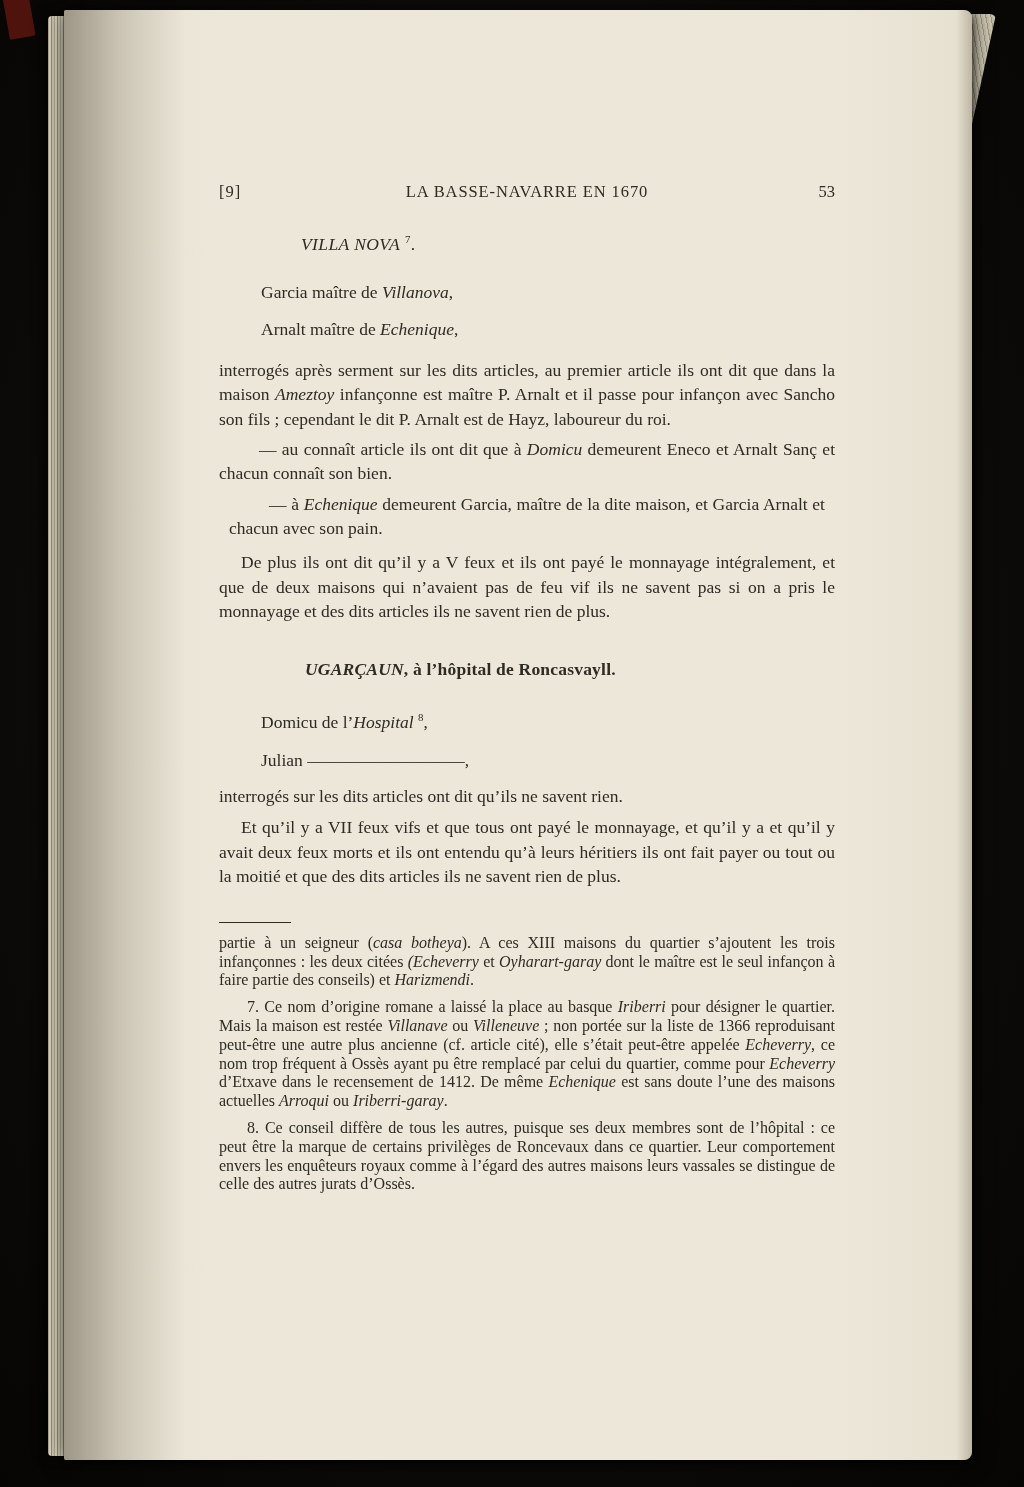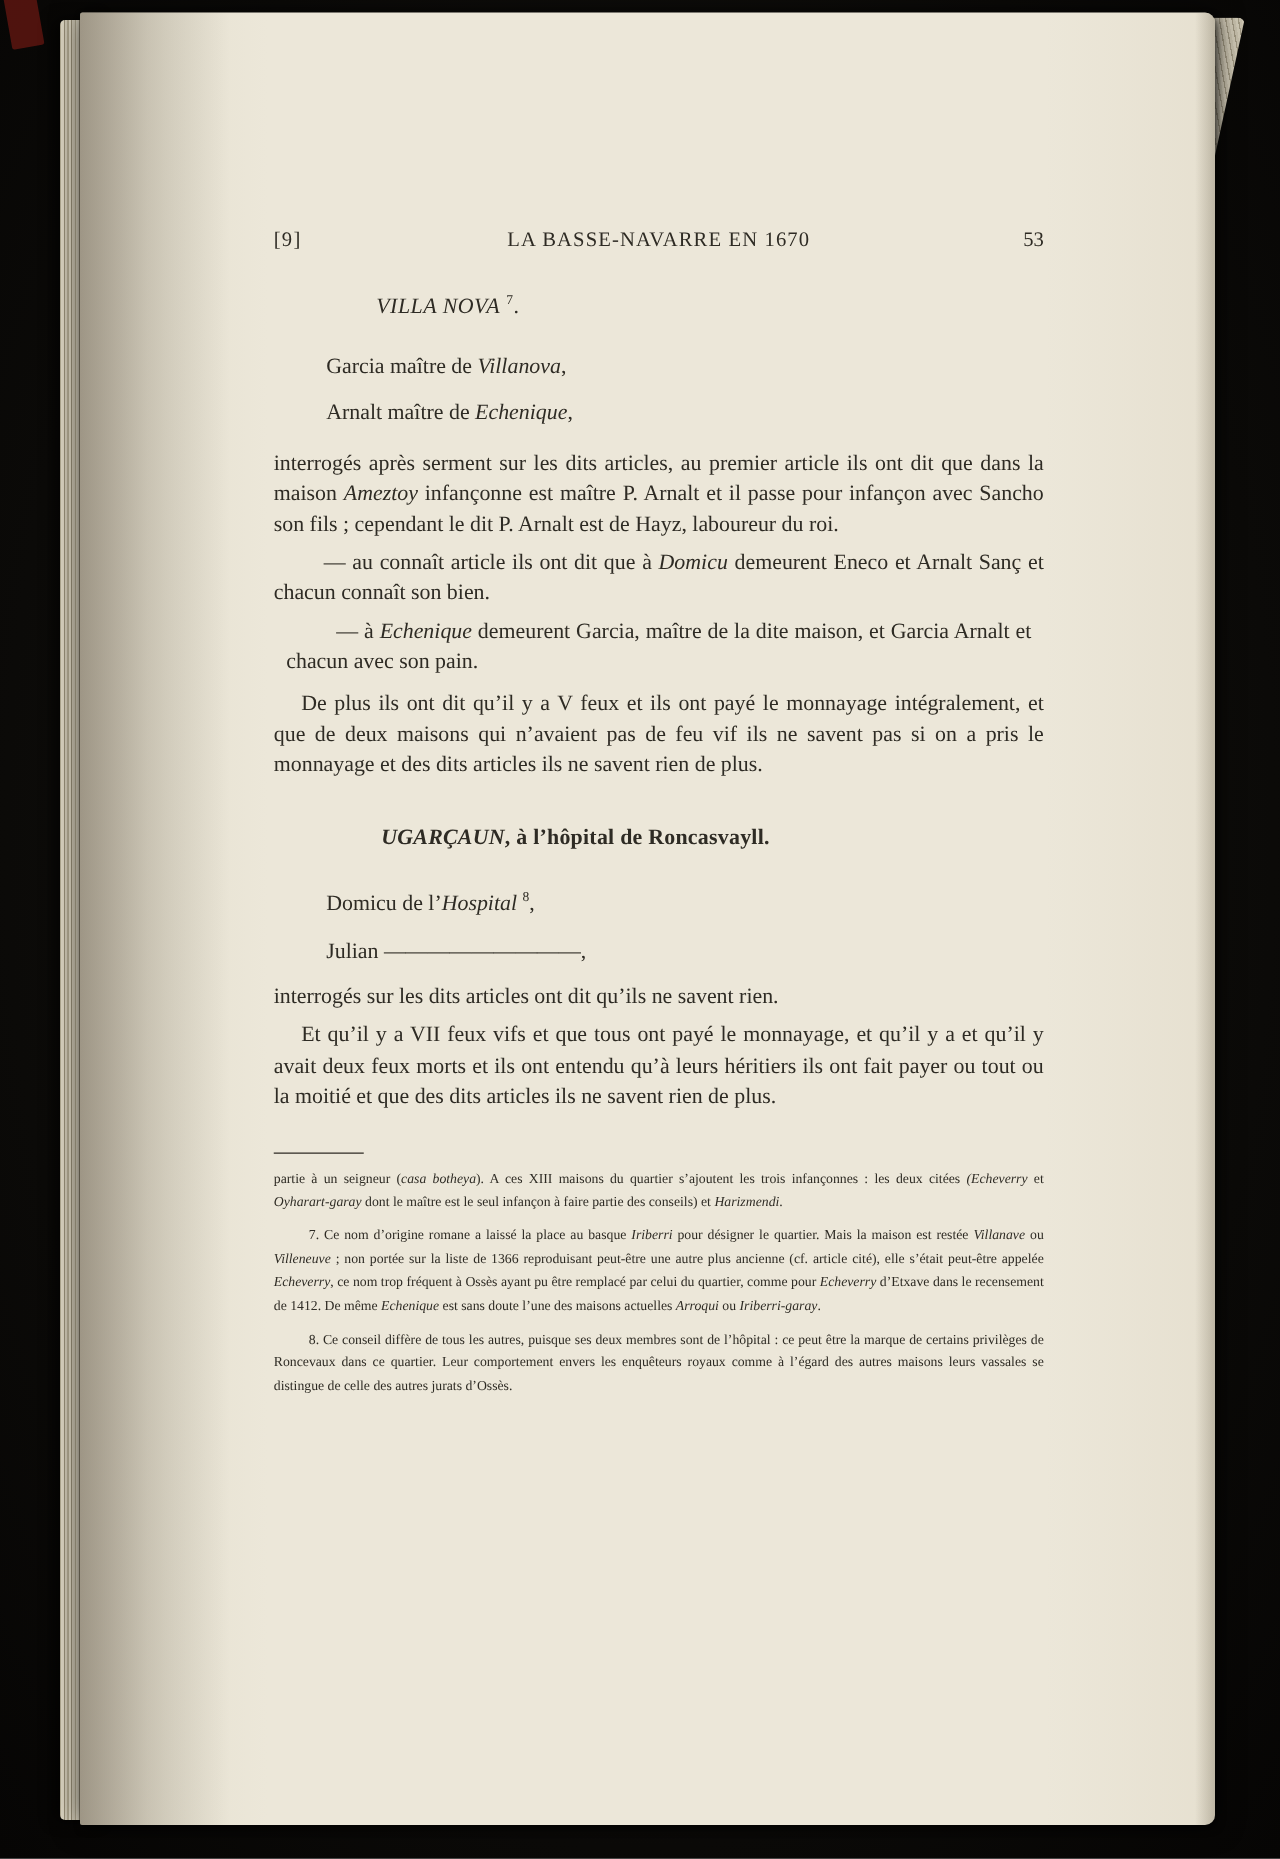--- a/index.html
+++ b/index.html
@@ -65,21 +65,21 @@
   .b6{margin:9px 0 0;text-indent:22px;}
   .b7{margin:33px 0 29px 86px;text-align:left;letter-spacing:.2px;font-weight:bold;}
   .b8{margin:0 0 13px 42px;text-align:left;}
   .b9{margin:0 0 11px 42px;text-align:left;}
   .b10{margin:0;text-align:left;}
   .b11{margin:7px 0 0;text-indent:22px;}
   .footnote-separator{
     width:72px;border:0;border-top:1.6px solid #2e2b24;margin:33px 0 11px 0;
   }
   .fn{
-    font-size:11px;line-height:18.8px;text-align:justify;margin:0;
+    font-size:16px;line-height:18.8px;text-align:justify;margin:0;
   }
   .f1,.f2{margin-top:8px;text-indent:28px;}
 </style>
 </head>
 <body>
 
 <div class="scene">
   <div class="photo-artifact"></div>
   <div class="corner-page-stack"></div>
   <div class="left-page-edges"></div>

